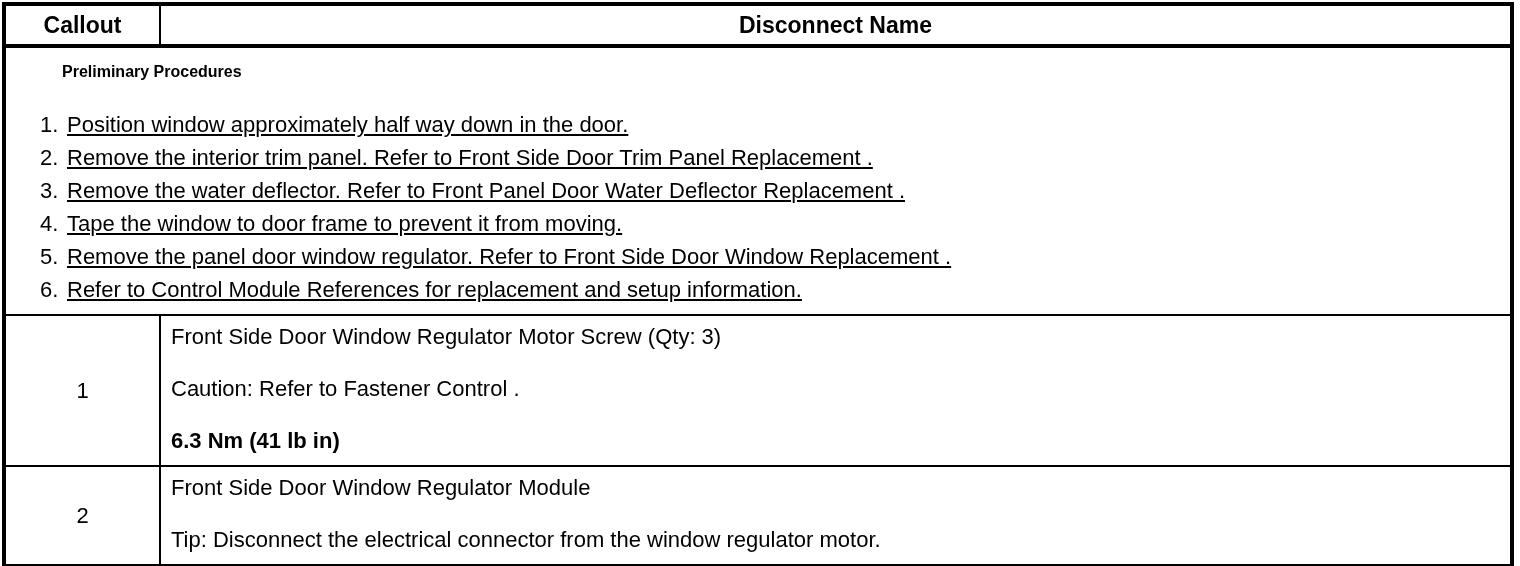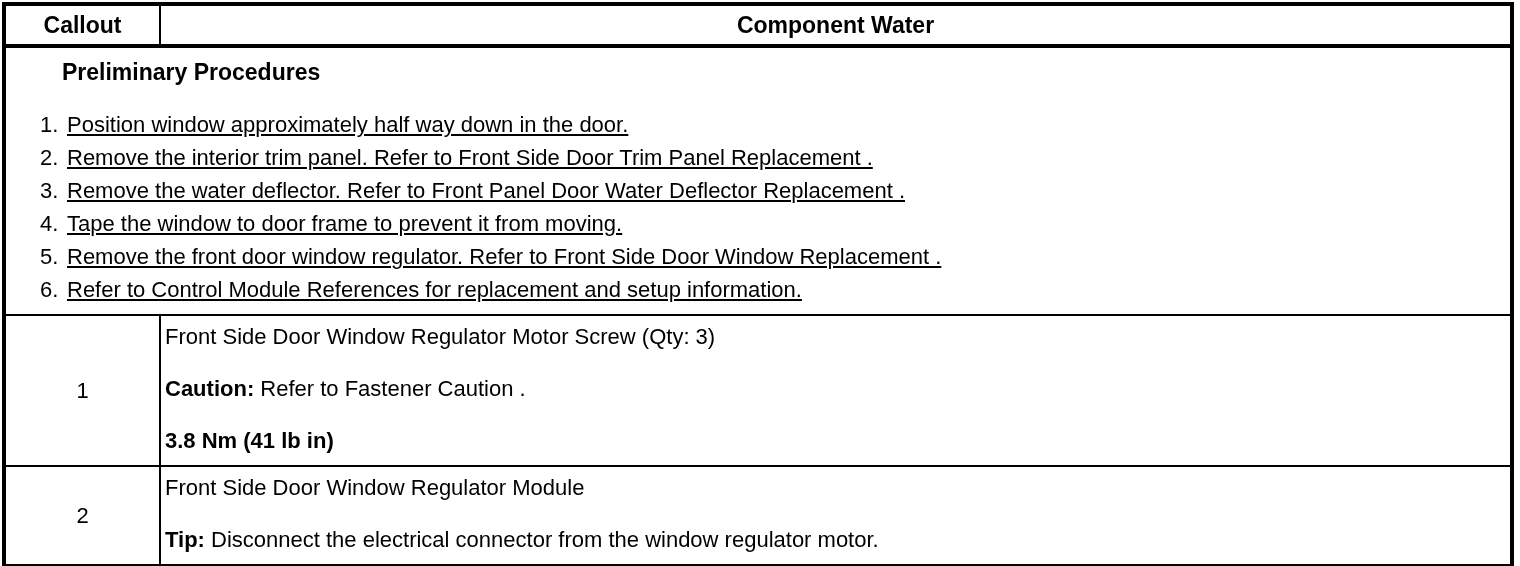--- a/index.html
+++ b/index.html
@@ -40,21 +40,21 @@
   }
   th.callout-header { border-right: 2px solid #000000; }
 
   td.preliminary-cell {
     border-bottom: 2px solid #000000;
     padding: 10px 20px 8px 34px;
     vertical-align: top;
   }
   .prelim-title {
     font-weight: bold;
-    font-size: 23px;
+    font-size: 16px;
     margin: 2px 0 24px 22px;
     line-height: 24px;
   }
   ol.steps {
     list-style: none;
     margin: 0;
     padding: 0;
   }
   li.step {
     display: flex;
@@ -66,47 +66,47 @@
   }
   .step-text { flex: auto; text-decoration: underline; }
 
   td.callout-cell {
     border-right: 2px solid #000000;
     text-align: center;
     vertical-align: middle;
     padding: 0;
   }
   td.name-cell {
-    padding: 9px 14px 12px 4px;
+    padding: 9px 14px 12px 10px;
     vertical-align: top;
   }
   tr.callout-row-1 { height: 150px; }
   tr.callout-row-1 td { border-bottom: 2px solid #000000; }
   tr.callout-row-2 { height: 95px; }
   .name-cell p {
     margin: 0 0 28px 0;
     line-height: 24px;
   }
   .name-cell p:last-child { margin-bottom: 0; }
-  .bold-label { font-weight: bold; }
+  .bold-label { font-weight: normal; }
   p.torque-spec { font-weight: bold; }
 </style>
 </head>
 <body>
 
 <div class="page">
   <table class="component-table">
     <colgroup>
       <col class="col-callout">
       <col class="col-name">
     </colgroup>
     <thead>
       <tr>
         <th class="callout-header">Callout</th>
-        <th>Component Water</th>
+        <th>Disconnect Name</th>
       </tr>
     </thead>
     <tbody>
       <tr>
         <td class="preliminary-cell" colspan="2">
           <div class="prelim-title">Preliminary Procedures</div>
           <ol class="steps">
             <li class="step">
               <span class="step-num">1.</span>
               <span class="step-text">Position window approximately half way down in the door.</span>
@@ -118,35 +118,35 @@
             <li class="step">
               <span class="step-num">3.</span>
               <span class="step-text">Remove the water deflector. Refer to Front Panel Door Water Deflector Replacement .</span>
             </li>
             <li class="step">
               <span class="step-num">4.</span>
               <span class="step-text">Tape the window to door frame to prevent it from moving.</span>
             </li>
             <li class="step">
               <span class="step-num">5.</span>
-              <span class="step-text">Remove the front door window regulator. Refer to Front Side Door Window Replacement .</span>
+              <span class="step-text">Remove the panel door window regulator. Refer to Front Side Door Window Replacement .</span>
             </li>
             <li class="step">
               <span class="step-num">6.</span>
               <span class="step-text">Refer to Control Module References for replacement and setup information.</span>
             </li>
           </ol>
         </td>
       </tr>
       <tr class="callout-row-1">
         <td class="callout-cell">1</td>
         <td class="name-cell">
           <p>Front Side Door Window Regulator Motor Screw (Qty: 3)</p>
-          <p><span class="bold-label">Caution:</span><span> Refer to Fastener Caution .</span></p>
-          <p class="torque-spec">3.8 Nm (41 lb in)</p>
+          <p><span class="bold-label">Caution:</span><span> Refer to Fastener Control .</span></p>
+          <p class="torque-spec">6.3 Nm (41 lb in)</p>
         </td>
       </tr>
       <tr class="callout-row-2">
         <td class="callout-cell">2</td>
         <td class="name-cell">
           <p>Front Side Door Window Regulator Module</p>
           <p><span class="bold-label">Tip:</span><span> Disconnect the electrical connector from the window regulator motor.</span></p>
         </td>
       </tr>
     </tbody>

